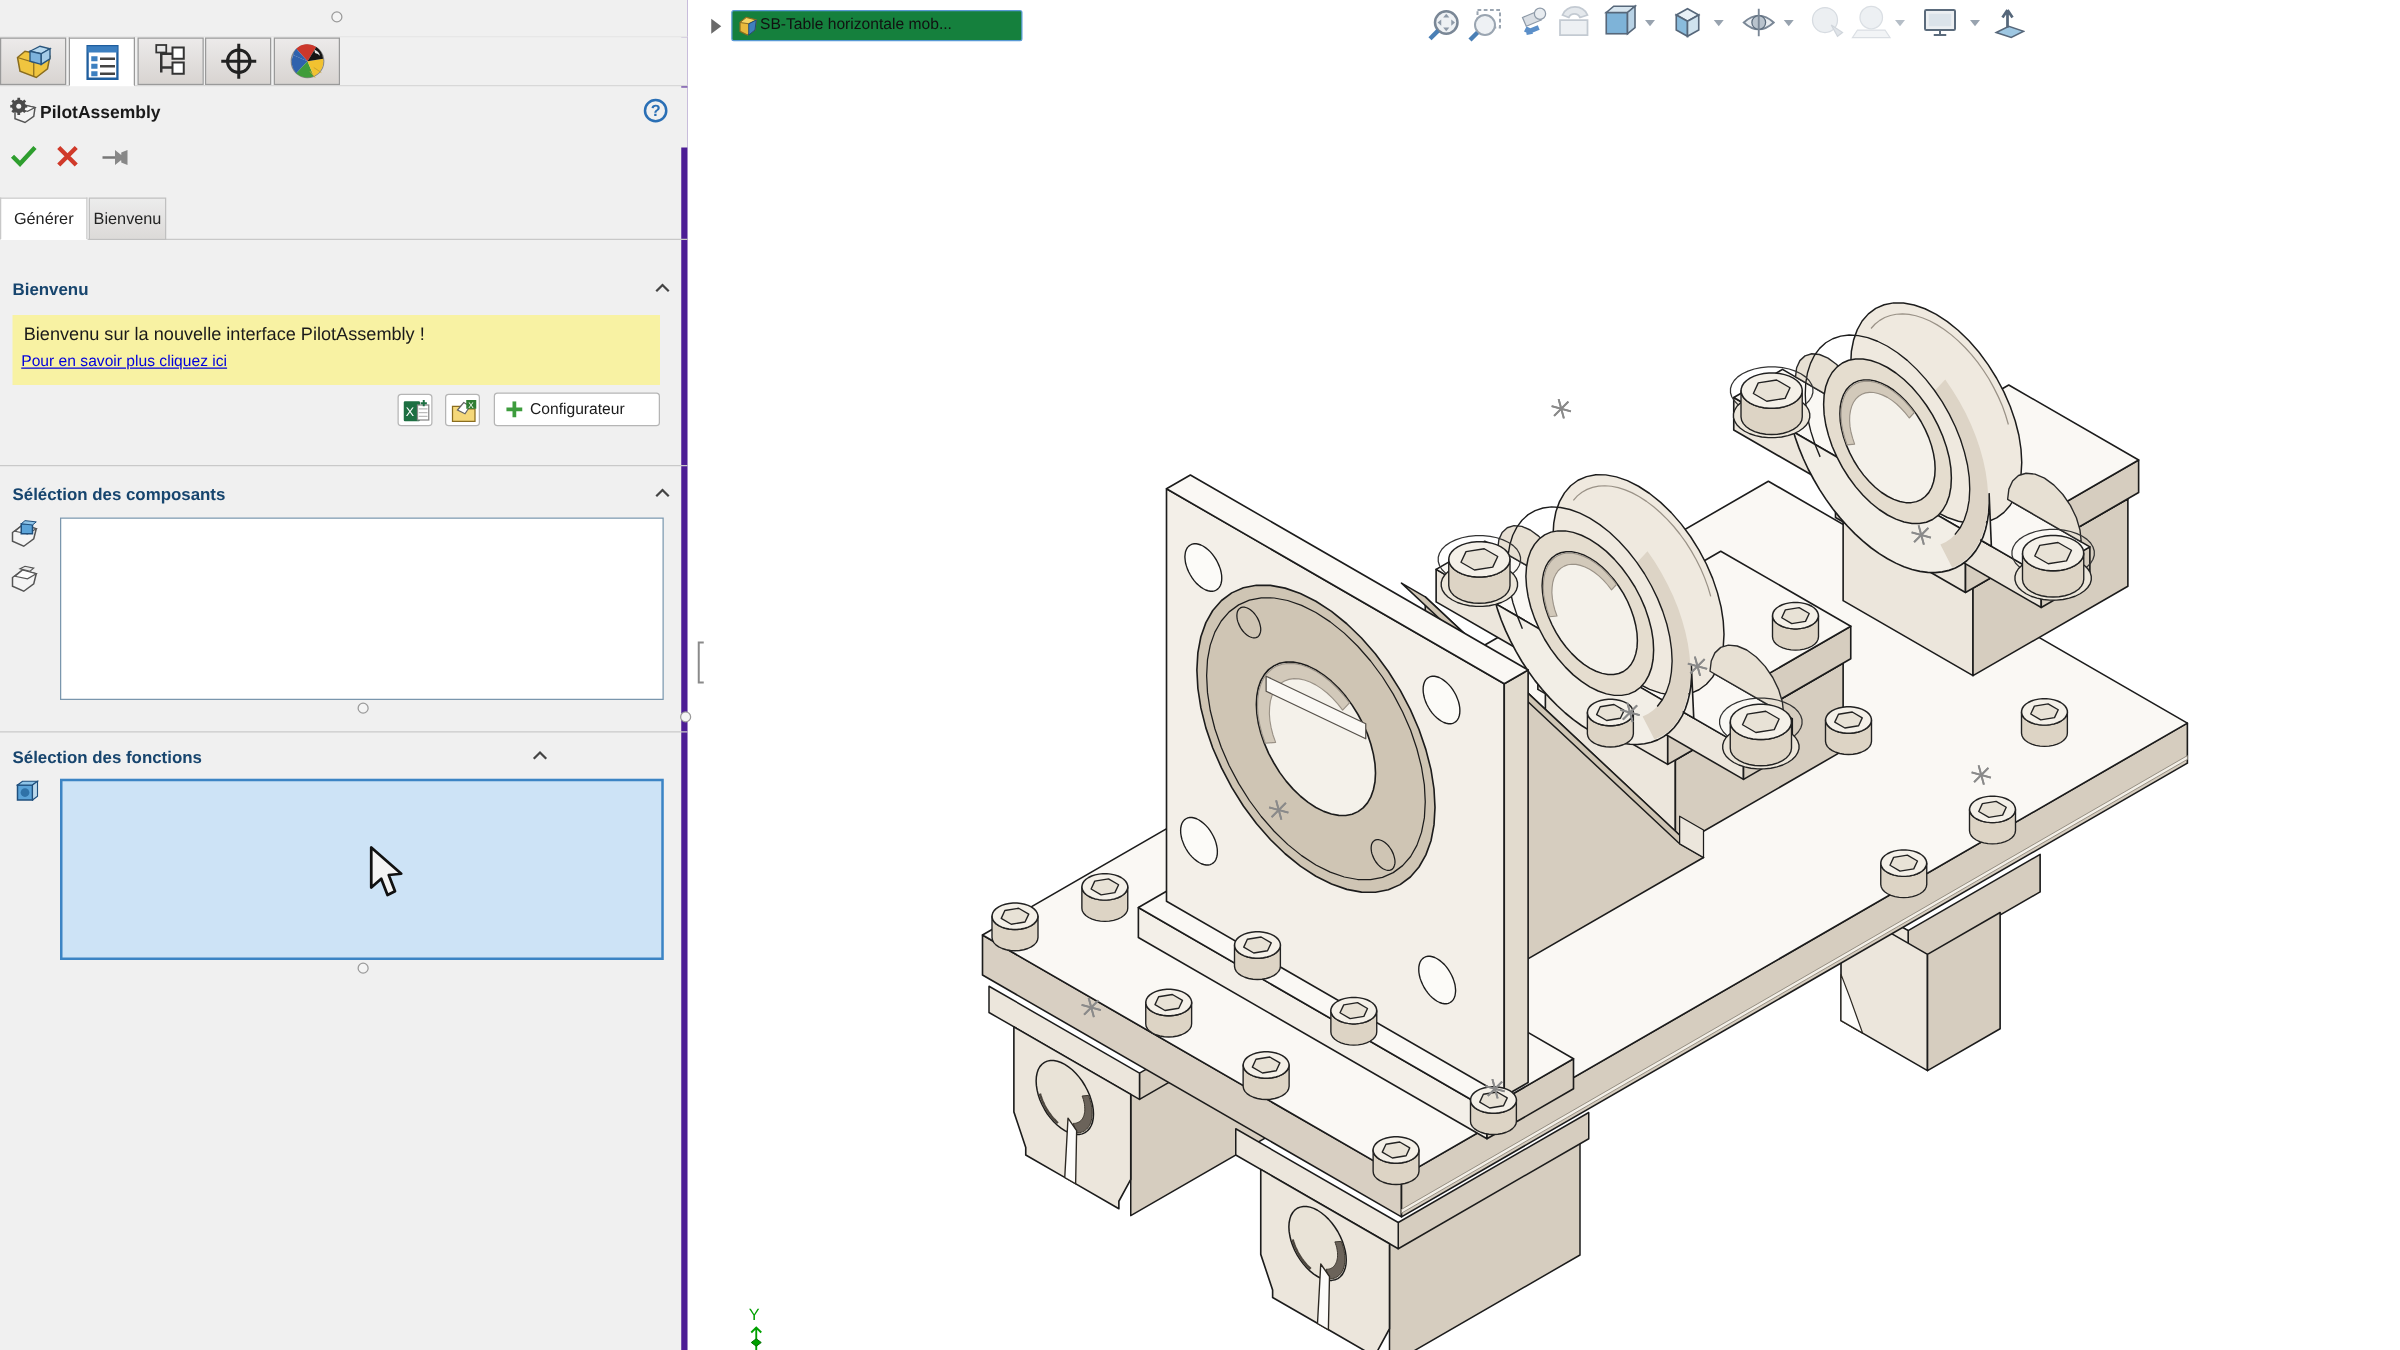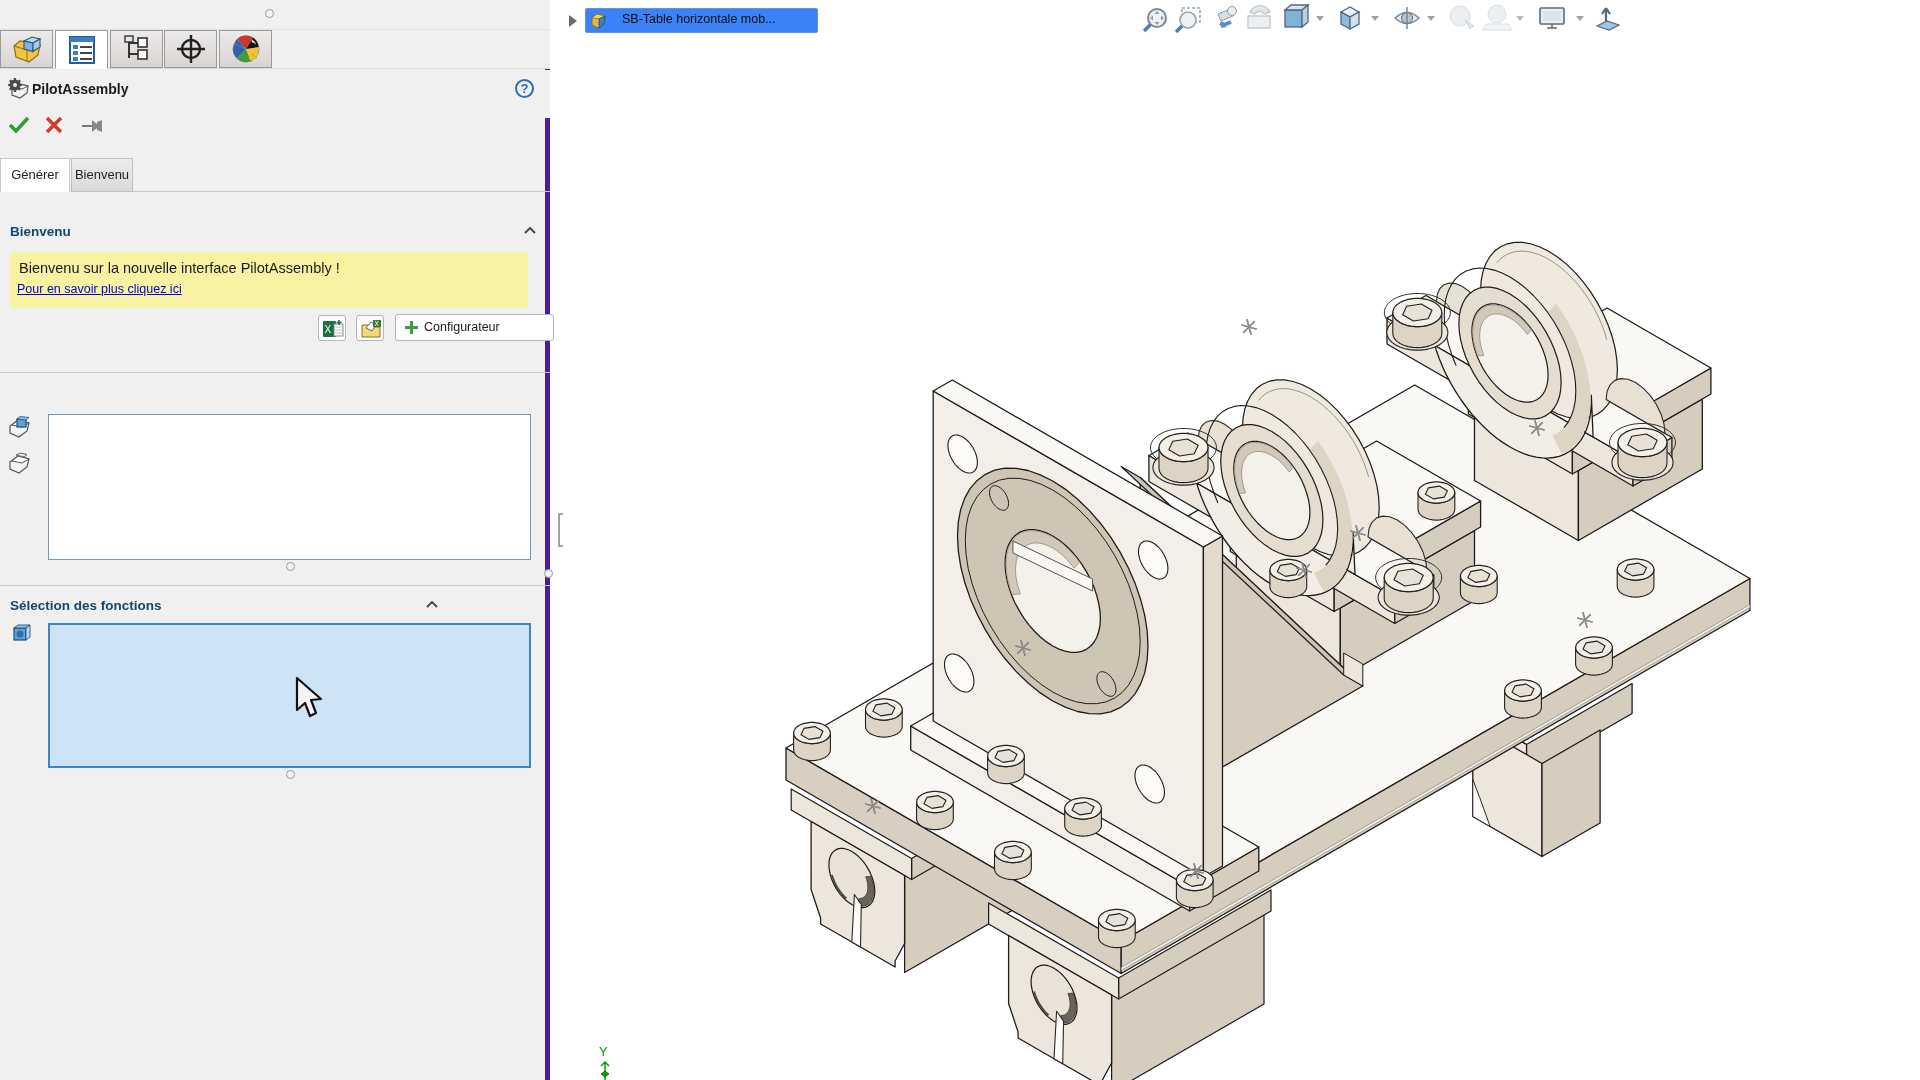--- a/index.html
+++ b/index.html
@@ -16,29 +16,29 @@
 #okrow { position:absolute; left:0; top:112px; width:550px; height:36px; }
 #gtabs { position:absolute; left:0; top:156px; width:550px; height:36px; border-bottom:1px solid #c8c8c8; }
 .gtab { position:absolute; top:2px; height:34px; font-size:13px; color:#222; text-align:center; }
 #annhdr { position:absolute; left:0; top:212px; width:550px; height:40px; }
 .sechdr { font-size:13.5px; font-weight:bold; color:#17456e; }
 .chev { position:absolute; right:14px; width:12px; height:8px; }
 #yellow { position:absolute; left:10px; top:252px; width:518px; height:56px; background:#f8f2a3; }
 #yellow .l1 { position:absolute; left:9px; top:8px; font-size:14.5px; color:#1a1a1a; }
 #yellow .l2 { position:absolute; left:7px; top:30px; font-size:12.5px; color:#0000dd; text-decoration:underline; }
 .btn { position:absolute; background:#fff; border:1px solid #b5b5b5; border-radius:3px; }
-#cfgbtn { left:395px; top:314px; width:159px; height:27px; font-size:12.5px; color:#1a1a1a; text-align:left; }
+#cfgbtn { left:395px; top:314px; width:133px; height:27px; font-size:12.5px; color:#1a1a1a; text-align:left; }
 #sep1 { position:absolute; left:0px; top:372px; width:550px; height:1px; background:#c9c9c9; }
 #comphdr { position:absolute; left:0; top:382px; width:550px; height:30px; }
 #complist { position:absolute; left:48px; top:414px; width:483px; height:146px; background:#fff; border:1px solid #7a96ad; }
 #sep2 { position:absolute; left:0px; top:585px; width:550px; height:1px; background:#c9c9c9; }
 #fonchdr { position:absolute; left:0; top:592px; width:452px; height:30px; }
 #fonclist { position:absolute; left:48px; top:623px; width:483px; height:145px; background:#cde3f6; border:2px solid #3c84c4; }
 #viewport { position:absolute; left:551px; top:0; width:1369px; height:1080px; background:#fff; }
-#crumb { position:absolute; left:585px; top:8px; width:233px; height:25px; border:1.5px solid #5a9ad5; background:#3b82f6; border-radius:2px; font-size:12.5px; color:#111; padding:3px 8px 0 36px; }
+#crumb { position:absolute; left:585px; top:8px; width:233px; height:25px; border:1.5px solid #5a9ad5; background:#15803d; border-radius:2px; font-size:12.5px; color:#111; padding:3px 8px 0 22px; }
 </style></head>
 <body>
 <div id="viewport"></div>
 <svg width="10" height="36" style="position:absolute;left:556px;top:512px">
     <path d="M7,2 H3 V34 H7" stroke="#8a8a8a" stroke-width="1.6" fill="none"></path>
   </svg>
 <svg id="scene" width="1920" height="1080" style="position:absolute;left:0;top:0" xmlns="http://www.w3.org/2000/svg">
     <path d="M904.6,875.5 L1057.1,787.5 L1057.1,884.5 L904.6,972.5 Z" fill="#d6cdbf" stroke="#1c1c1c" stroke-width="1.2" stroke-linejoin="round"></path>
     <path d="M911.6,858.5 L1064.0,770.5 L1064.0,791.5 L911.6,879.5 Z" fill="#d6cdbf" stroke="#1c1c1c" stroke-width="1.2" stroke-linejoin="round"></path>
     <path d="M791.2,789.0 L791.2,810.0 L911.6,879.5 L911.6,858.5 Z" fill="#ece6dc" stroke="#1c1c1c" stroke-width="1.2" stroke-linejoin="round"></path>
@@ -441,20 +441,26 @@
    <text x="14.5" y="7" font-size="6.5" fill="#fff" font-family="Liberation Sans">X</text>
   </svg>
  </div>
  <div class="btn" id="cfgbtn">
   <svg width="13" height="13" style="position:absolute;left:9px;top:6px">
           <path d="M6.5,0 V13 M0,6.5 H13" stroke="#3d9c3d" stroke-width="3"></path>
         </svg>
   <span style="position:absolute;left:28px;top:5px;">Configurateur</span>
  </div>
  <div id="sep1"></div>
+ <div id="comphdr">
+  <div class="sechdr" style="position:absolute;left:10px;top:6px;">Séléction des composants</div>
+  <svg class="chev" style="top:8px">
+          <path d="M1,7 L6,2 L11,7" stroke="#444" stroke-width="1.8" fill="none"></path>
+        </svg>
+ </div>
  <svg width="26" height="24" style="position:absolute;left:8px;top:416px" viewBox="0 0 26 24">
   <path d="M2,10 l8,-6 11,3 -2,8 -8,6 -9,-4 Z" fill="#f4f4f4" stroke="#555" stroke-width="1.2"></path>
   <path d="M10,4 l11,3 -7,4 -10,-2 Z" fill="#fdfdfd" stroke="#555" stroke-width="1"></path>
   <rect x="9" y="3" width="9" height="8" fill="#5ba3d8" stroke="#1f4f7d" stroke-width="1.2"></rect>
   <path d="M9,3 l3,-2.5 9,1 -3,2.5 Z" fill="#8ec4e8" stroke="#1f4f7d" stroke-width="0.8"></path>
  </svg>
  <svg width="26" height="24" style="position:absolute;left:8px;top:452px" viewBox="0 0 26 24">
   <path d="M2,10 l8,-6 11,3 -2,8 -8,6 -9,-4 Z" fill="#f4f4f4" stroke="#555" stroke-width="1.2"></path>
   <path d="M10,4 l11,3 -7,4 -10,-2 Z" fill="#fdfdfd" stroke="#555" stroke-width="1"></path>
   <path d="M8,3 l4,-2 7,1.5 -3,2.5 Z" fill="#e8e8e8" stroke="#555" stroke-width="0.9"></path>

